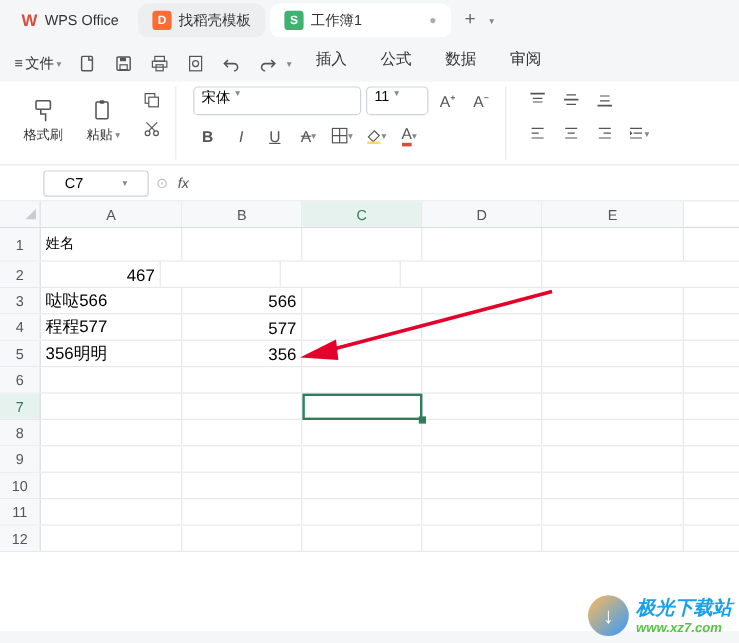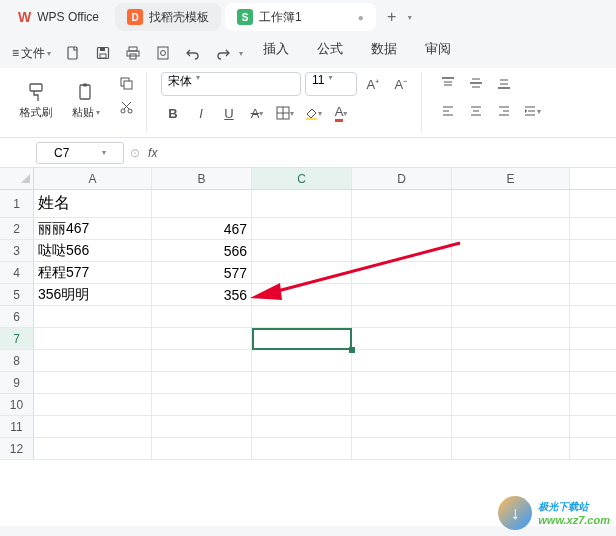--- a/index.html
+++ b/index.html
@@ -53,32 +53,32 @@
 .corner svg { width:9px; height:9px; }
 .col-h { border-right:1px solid #e6e8eb; background:#f7f8f9; display:flex; align-items:center; justify-content:center; font-size:12px; color:#555; }
 .col-h.active { background:#e6f2ed; color:#2e7d5b; }
 .rows { }
 .row { display:flex; height:22px; border-bottom:1px solid #e6e8eb; }
 .row.h1 { height:28px; }
 .row-h { width:34px; border-right:1px solid #d9dce0; background:#f7f8f9; display:flex; align-items:center; justify-content:center; font-size:12px; color:#555; }
 .row-h.active { background:#e6f2ed; color:#2e7d5b; }
 .cell { border-right:1px solid #e6e8eb; display:flex; align-items:center; padding:0 4px; font-size:14px; color:#000; }
 .cell.ra { justify-content:flex-end; }
-.cell.big { font-size:16px; }
+.cell.big { font-size:12px; }
 .sel-cell { position:absolute; border:2px solid #2e7d5b; pointer-events:none; }
 .sel-handle { position:absolute; width:6px; height:6px; background:#2e7d5b; }
 
 
 .arrow-anno { position:absolute; pointer-events:none; }
 
 
 .watermark { position:absolute; right:6px; bottom:6px; display:flex; align-items:center; gap:6px; opacity:.9; }
 .watermark .wm-badge { width:34px; height:34px; border-radius:50%; background:linear-gradient(135deg,#ffb347,#1e90ff); display:flex; align-items:center; justify-content:center; color:#fff; font-size:18px; font-weight:bold; }
 .watermark .wm-text { display:flex; flex-direction:column; font-style:italic; font-weight:bold; }
-.wm-line1 { color:#0097e6; font-size:10px;font-style:italic; }
+.wm-line1 { color:#0097e6; font-size:16px;font-style:italic; }
 .wm-line2 { color:#44bd32; font-size:11px; }
 
 
 .cw-A { width:118px; } .cw-B { width:100px; } .cw-C { width:100px; } .cw-D { width:100px; } .cw-E { width:118px; }
 </style>
 </head>
 <body>
 
 <div class="app-tabs">
   <div class="app-tab home">
@@ -322,21 +322,20 @@
     <div class="row h1">
       <div class="row-h">1</div>
       <div class="cell cw-A big">姓名</div>
       <div class="cell cw-B"></div>
       <div class="cell cw-C"></div>
       <div class="cell cw-D"></div>
       <div class="cell cw-E"></div>
     </div>
     <div class="row">
       <div class="row-h">2</div>
-      <div class="cell cw-A">丽丽467</div>
       <div class="cell cw-B ra">467</div>
       <div class="cell cw-C"></div>
       <div class="cell cw-D"></div>
       <div class="cell cw-E"></div>
     </div>
     <div class="row">
       <div class="row-h">3</div>
       <div class="cell cw-A">哒哒566</div>
       <div class="cell cw-B ra">566</div>
       <div class="cell cw-C"></div>

